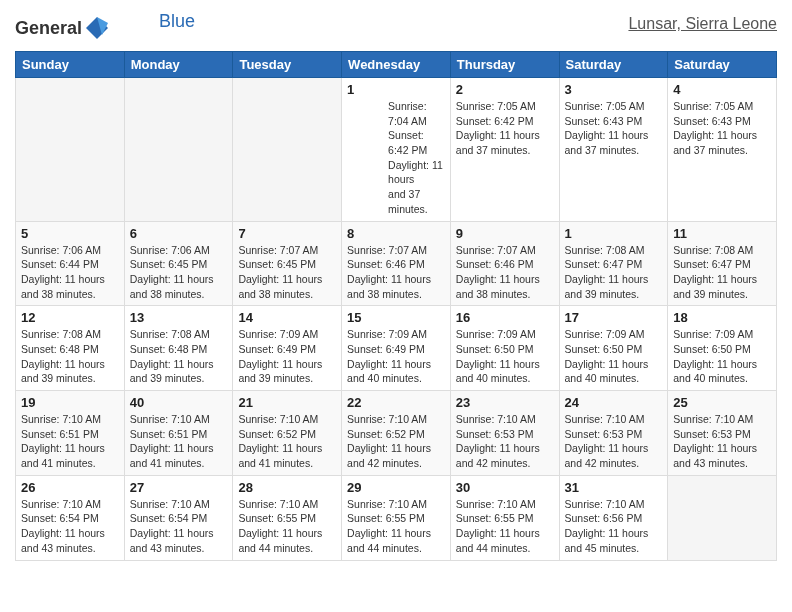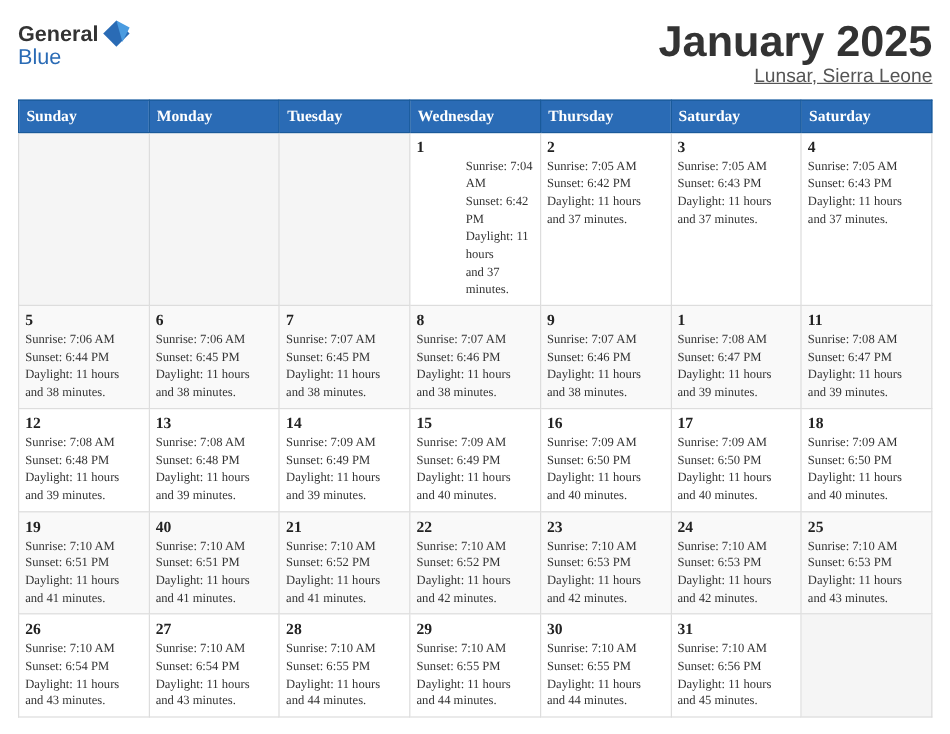--- a/index.html
+++ b/index.html
@@ -27,21 +27,20 @@
     }
     .location-title {
       font-size: 16px;
       color: #555;
       text-decoration: underline;
     }
     .calendar {
       width: 100%;
       border-collapse: collapse;
       border: 1px solid #ccc;
-      font-family: Liberation Serif, serif;
     }
     .calendar th {
       background: #2a6bb5;
       color: #fff;
       text-align: left;
       padding: 5px 6px;
       font-size: 13px;
       border: 1px solid #1a5a9a;
     }
     .calendar td {
@@ -65,22 +64,23 @@
     .day-info {
       font-size: 10.5px;
       color: #333;
       line-height: 1.4;
     }
     .empty-cell {
       background: #f5f5f5 !important;
     }
     .logo-wrapper {
       display: flex;
-      flex-direction: column;
+      flex-direction: row;
       align-items: flex-start;
+      gap: 47px;
     }
     .logo-row {
       display: flex;
       align-items: center;
     }
   </style>
 </head>
 <body>
 
 <div class="header">
@@ -88,21 +88,20 @@
     <div class="logo-row">
       <span style="font-size:18px;font-weight:bold;color:#333;">General</span>
       <svg width="26" height="26" viewBox="0 0 26 26" style="margin:0 2px;">
         <polygon points="13,2 24,13 13,24 2,13" fill="#2a6bb5"></polygon>
         <polygon points="13,2 24,8 18,20" fill="#4a9be0"></polygon>
       </svg>
     </div>
     <span style="font-size:18px;font-weight:normal;color:#2a6bb5;margin-top:-4px;">Blue</span>
   </div>
   <div class="title-block">
-    <div class="month-title">January 2025</div>
     <div class="location-title">Lunsar, Sierra Leone</div>
   </div>
 </div>
 
 <table class="calendar">
   <thead>
     <tr>
     <th>Sunday</th>
         <th>Monday</th>
         <th>Tuesday</th>

